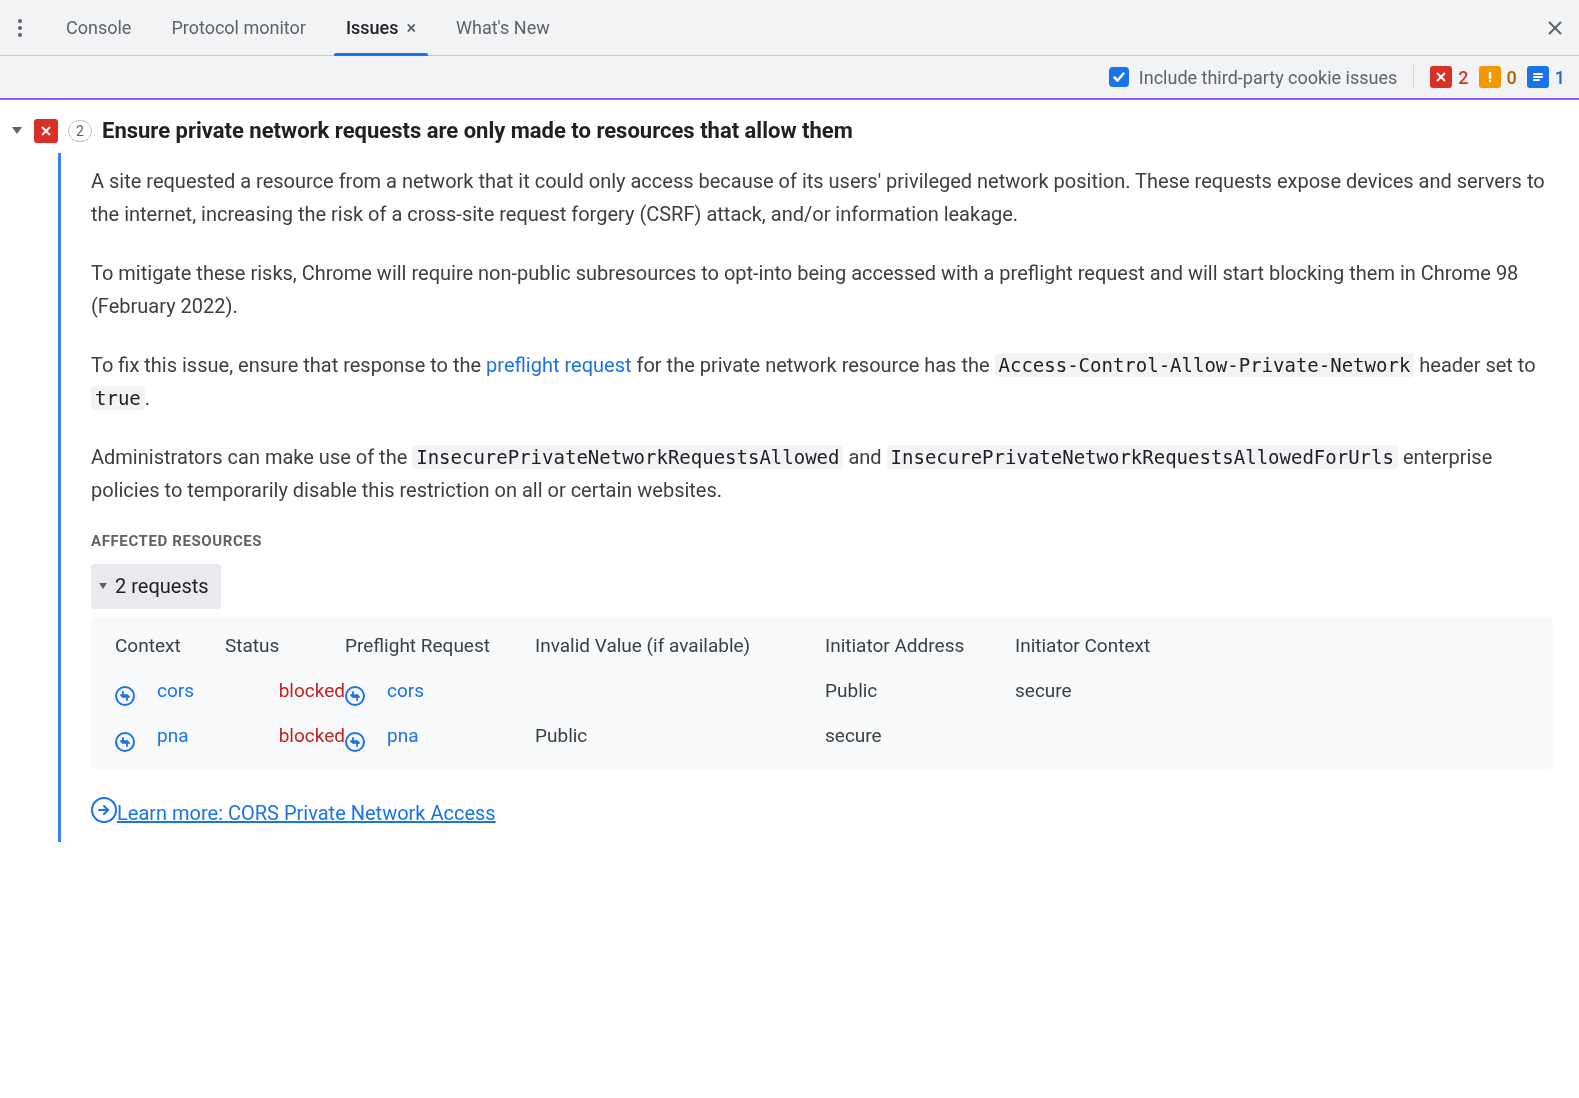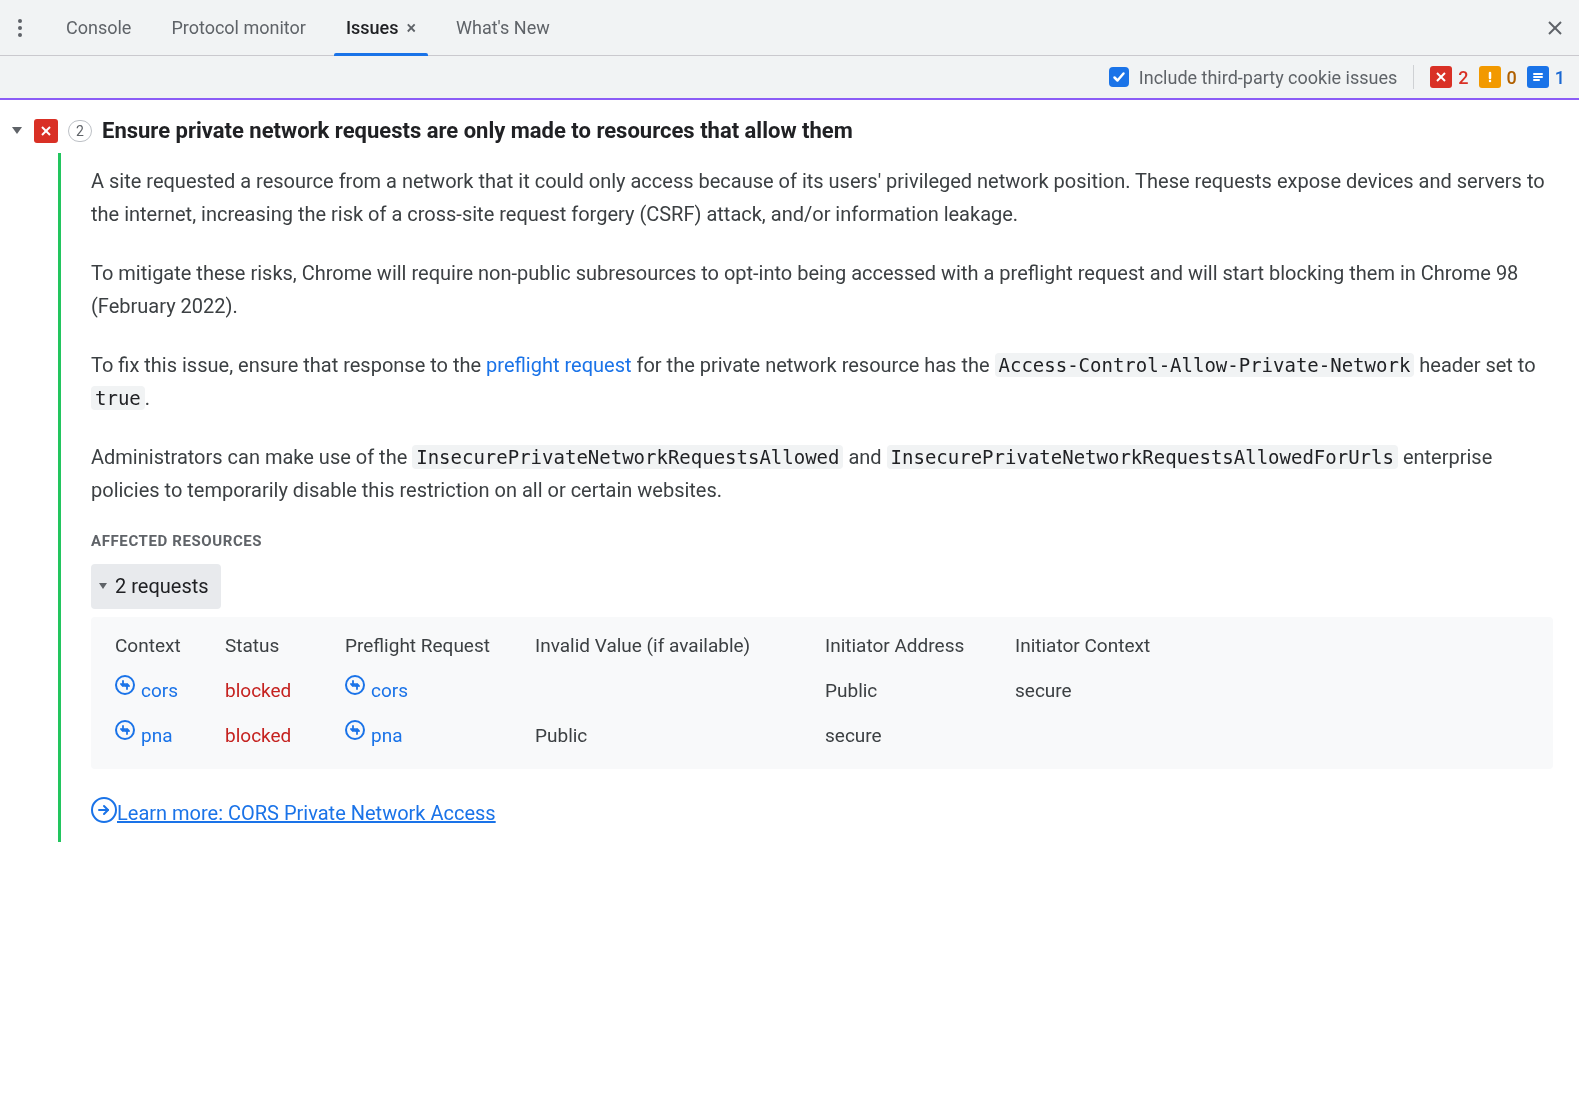--- a/index.html
+++ b/index.html
@@ -161,21 +161,21 @@
     display: inline-flex; align-items: center; justify-content: center;
   }
   .issue-title {
     font-size: 22px;
     font-weight: 700;
     color: #202124;
   }
 
   .issue-body {
     margin-left: 48px;
-    border-left: 3px solid #22c55e;
+    border-left: 3px solid #3b82f6;
     padding: 12px 18px 12px 30px;
     font-size: 20px;
     line-height: 1.65;
     color: #3c4043;
   }
   .issue-body p { margin: 0 0 26px 0; }
   .issue-body p:last-of-type { margin-bottom: 18px; }
   .issue-body a { color: var(--link); text-decoration: none; }
   code {
     font-family: ui-monospace, Menlo, Consolas, monospace;
@@ -220,32 +220,32 @@
   }
   .req-row {
     display: grid;
     grid-template-columns: 110px 120px 190px 290px 190px 1fr;
     align-items: center;
     padding: 7px 0;
     color: #3c4043;
   }
   .req-row.hdr { color: #3c4043; font-weight: 400; }
   .req-link {
-    display: inline-flex; align-items: flex-start; gap: 6px;
+    display: inline-flex; align-items: flex-end; gap: 22px;
     color: var(--link);
   }
   .net-icon {
     width: 20px; height: 20px;
     border: 2px solid var(--link);
     border-radius: 50%;
     display: inline-flex; align-items: center; justify-content: center;
     font-size: 12px;
   }
   .net-icon svg { stroke: var(--link); }
-  .status-blocked { color: var(--status-red); }
+  .status-blocked { color: var(--status-red); text-align: right; }
 
   .learn-more {
     display: inline-flex;
     align-items: flex-start;
     gap: 0;
     color: var(--link);
     font-size: 20px;
     margin-top: 28px;
   }
   .learn-more .circ-arrow {

